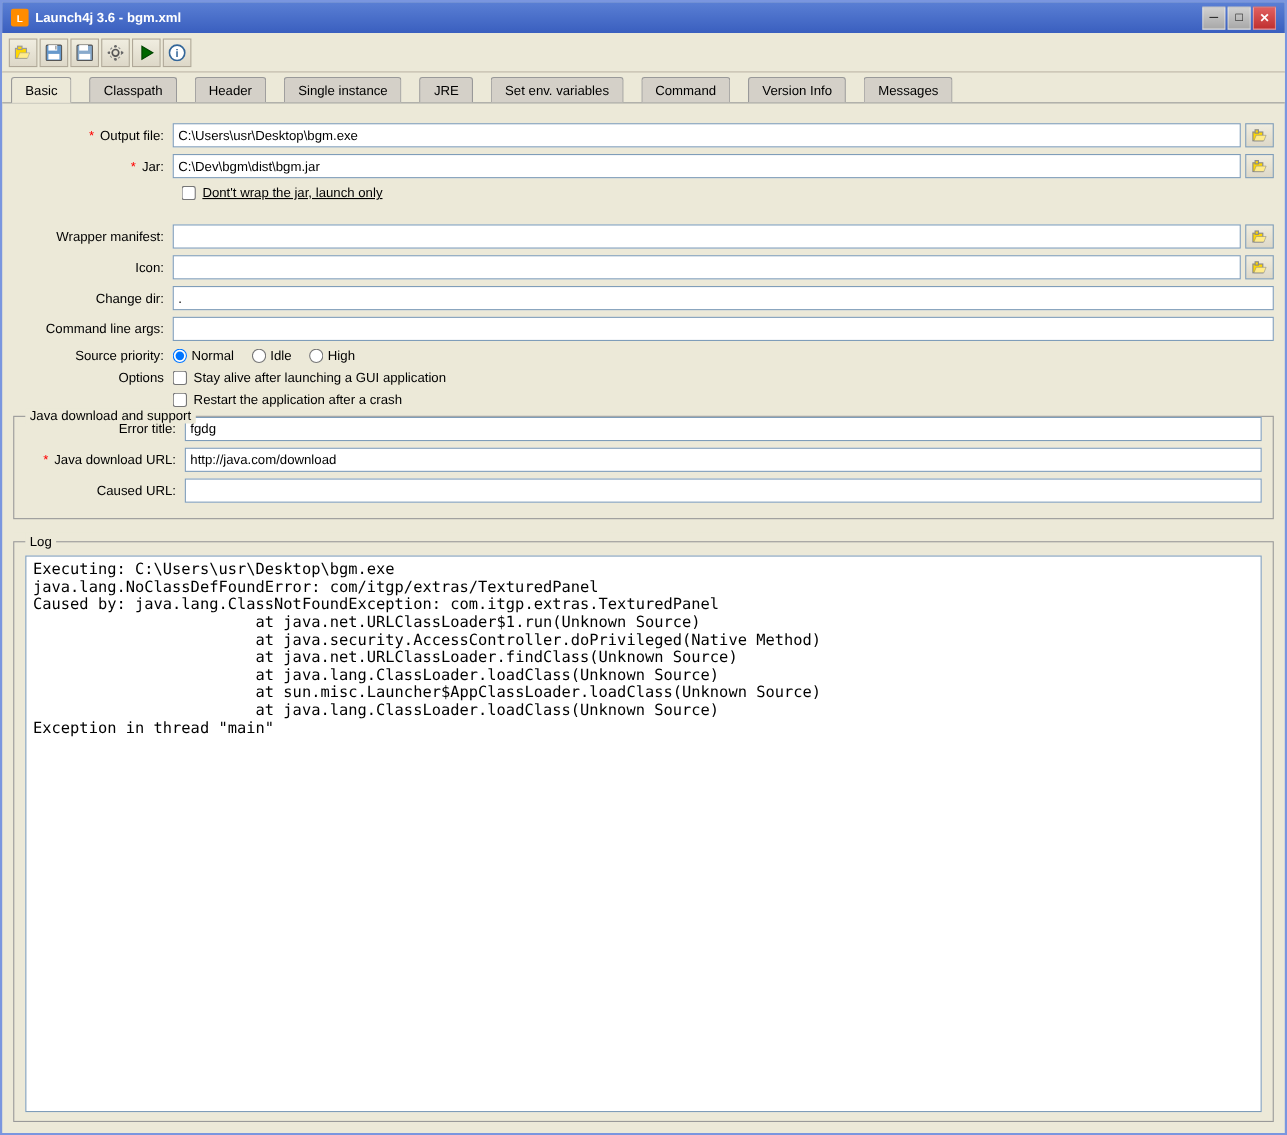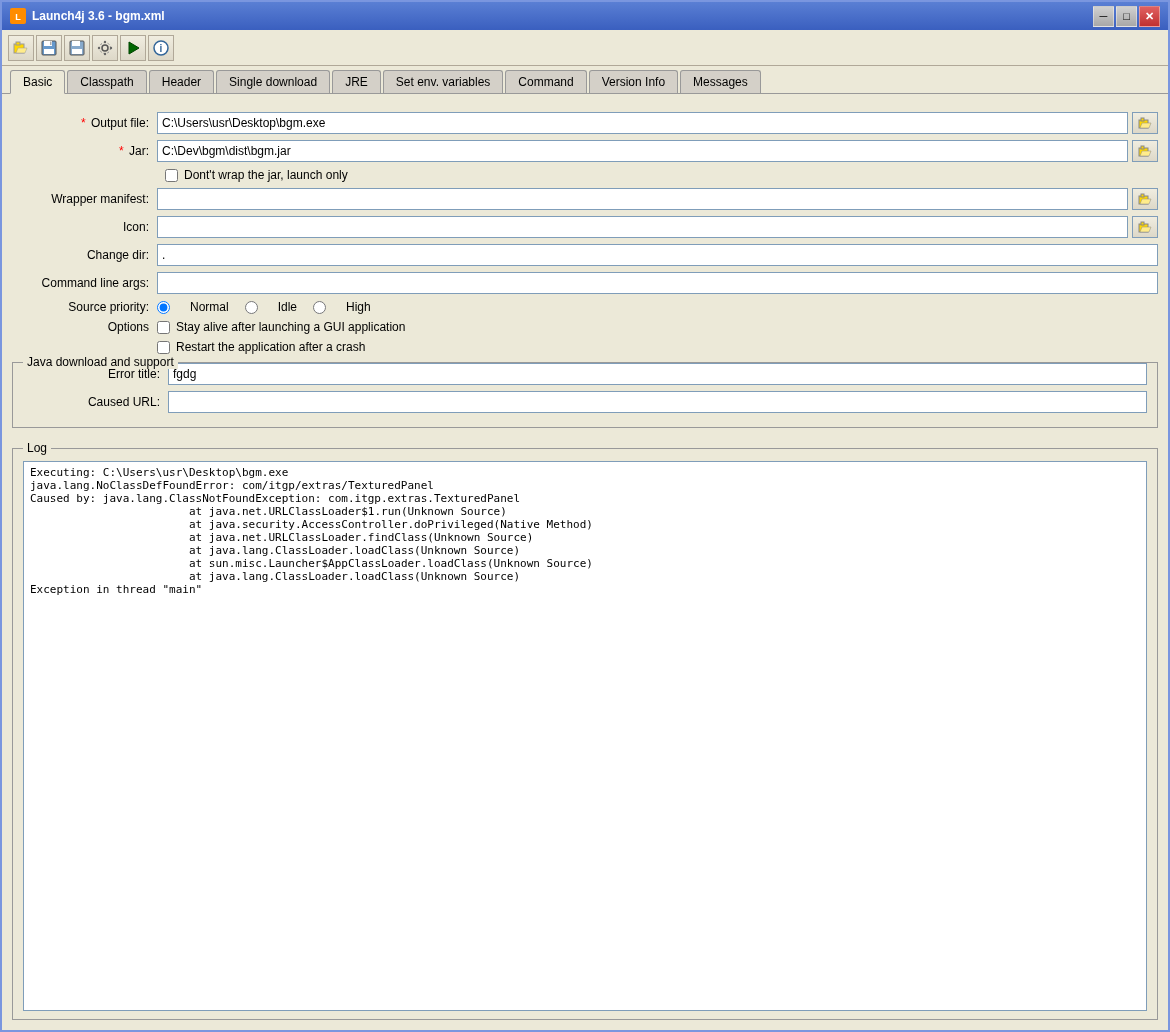--- a/index.html
+++ b/index.html
@@ -100,21 +100,21 @@
       display: flex;
       align-items: center;
       justify-content: center;
       font-size: 14px;
     }
 
     .tabs-bar {
       background: #ece9d8;
       padding: 4px 8px 0 8px;
       display: flex;
-      gap: 2px;
+      gap: 16px;
       flex-shrink: 0;
       border-bottom: 1px solid #999;
     }
 
     .tab {
       padding: 4px 12px;
       border: 1px solid #999;
       border-bottom: none;
       background: #d4d0c8;
       cursor: pointer;
@@ -188,38 +188,39 @@
       display: flex;
       align-items: center;
       justify-content: center;
       font-size: 10px;
       flex-shrink: 0;
     }
 
     .checkbox-row {
       display: flex;
       align-items: center;
-      margin-bottom: 6px;
+      margin-bottom: 22px;
       padding-left: 153px;
+      text-decoration: underline;
     }
 
     .checkbox-row input[type="checkbox"] {
       margin-right: 6px;
     }
 
     .radio-group {
       display: flex;
       align-items: center;
       gap: 16px;
     }
 
     .radio-group label {
       display: flex;
       align-items: center;
-      gap: 20px;
+      gap: 4px;
       font-size: 12px;
     }
 
     .group-box {
       border: 1px solid #999;
       padding: 8px 10px;
       margin: 4px 0;
       position: relative;
     }
 
@@ -250,21 +251,21 @@
       background: #ece9d8;
       padding: 0 4px;
       font-size: 12px;
     }
 
     .log-content {
       flex: 1;
       background: white;
       border: 1px solid #7f9db9;
       padding: 4px 6px;
-      font-size: 11px;
+      font-size: 14px;
       font-family: monospace;
       overflow-y: auto;
       white-space: pre-wrap;
       color: #000;
       margin-top: 4px;
     }
   </style>
 </head>
 <body>
 
@@ -330,21 +331,21 @@
         <circle cx="8" cy="8" r="7" fill="white" stroke="#336699" stroke-width="1.5"></circle>
         <text x="8" y="12" text-anchor="middle" fill="#336699" font-size="10" font-weight="bold">i</text>
       </svg>
     </button>
   </div>
 
   <div class="tabs-bar">
     <div class="tab active">Basic</div>
     <div class="tab">Classpath</div>
     <div class="tab">Header</div>
-    <div class="tab">Single download</div>
+    <div class="tab">Single instance</div>
     <div class="tab">JRE</div>
     <div class="tab">Set env. variables</div>
     <div class="tab">Command</div>
     <div class="tab">Version Info</div>
     <div class="tab">Messages</div>
   </div>
 
   <div class="content">
 
     <div class="form-section">
@@ -475,20 +476,27 @@
       <div class="group-box" style="margin-top: 8px; padding-top: 0;">
         <div class="group-box-title">Java download and support</div>
 
         <div class="form-row">
           <div class="form-label">
             <span>Error title:</span>
           </div>
           <input class="form-input" type="text" value="fgdg" style="">
         </div>
 
+        <div class="form-row">
+          <div class="form-label">
+            <span class="required">*</span>
+            <span>Java download URL:</span>
+          </div>
+          <input class="form-input" type="text" value="http://java.com/download" style="">
+        </div>
 
         <div class="form-row">
           <div class="form-label">
             <span>Caused URL:</span>
           </div>
           <input class="form-input" type="text" style="">
         </div>
 
       </div>
 

